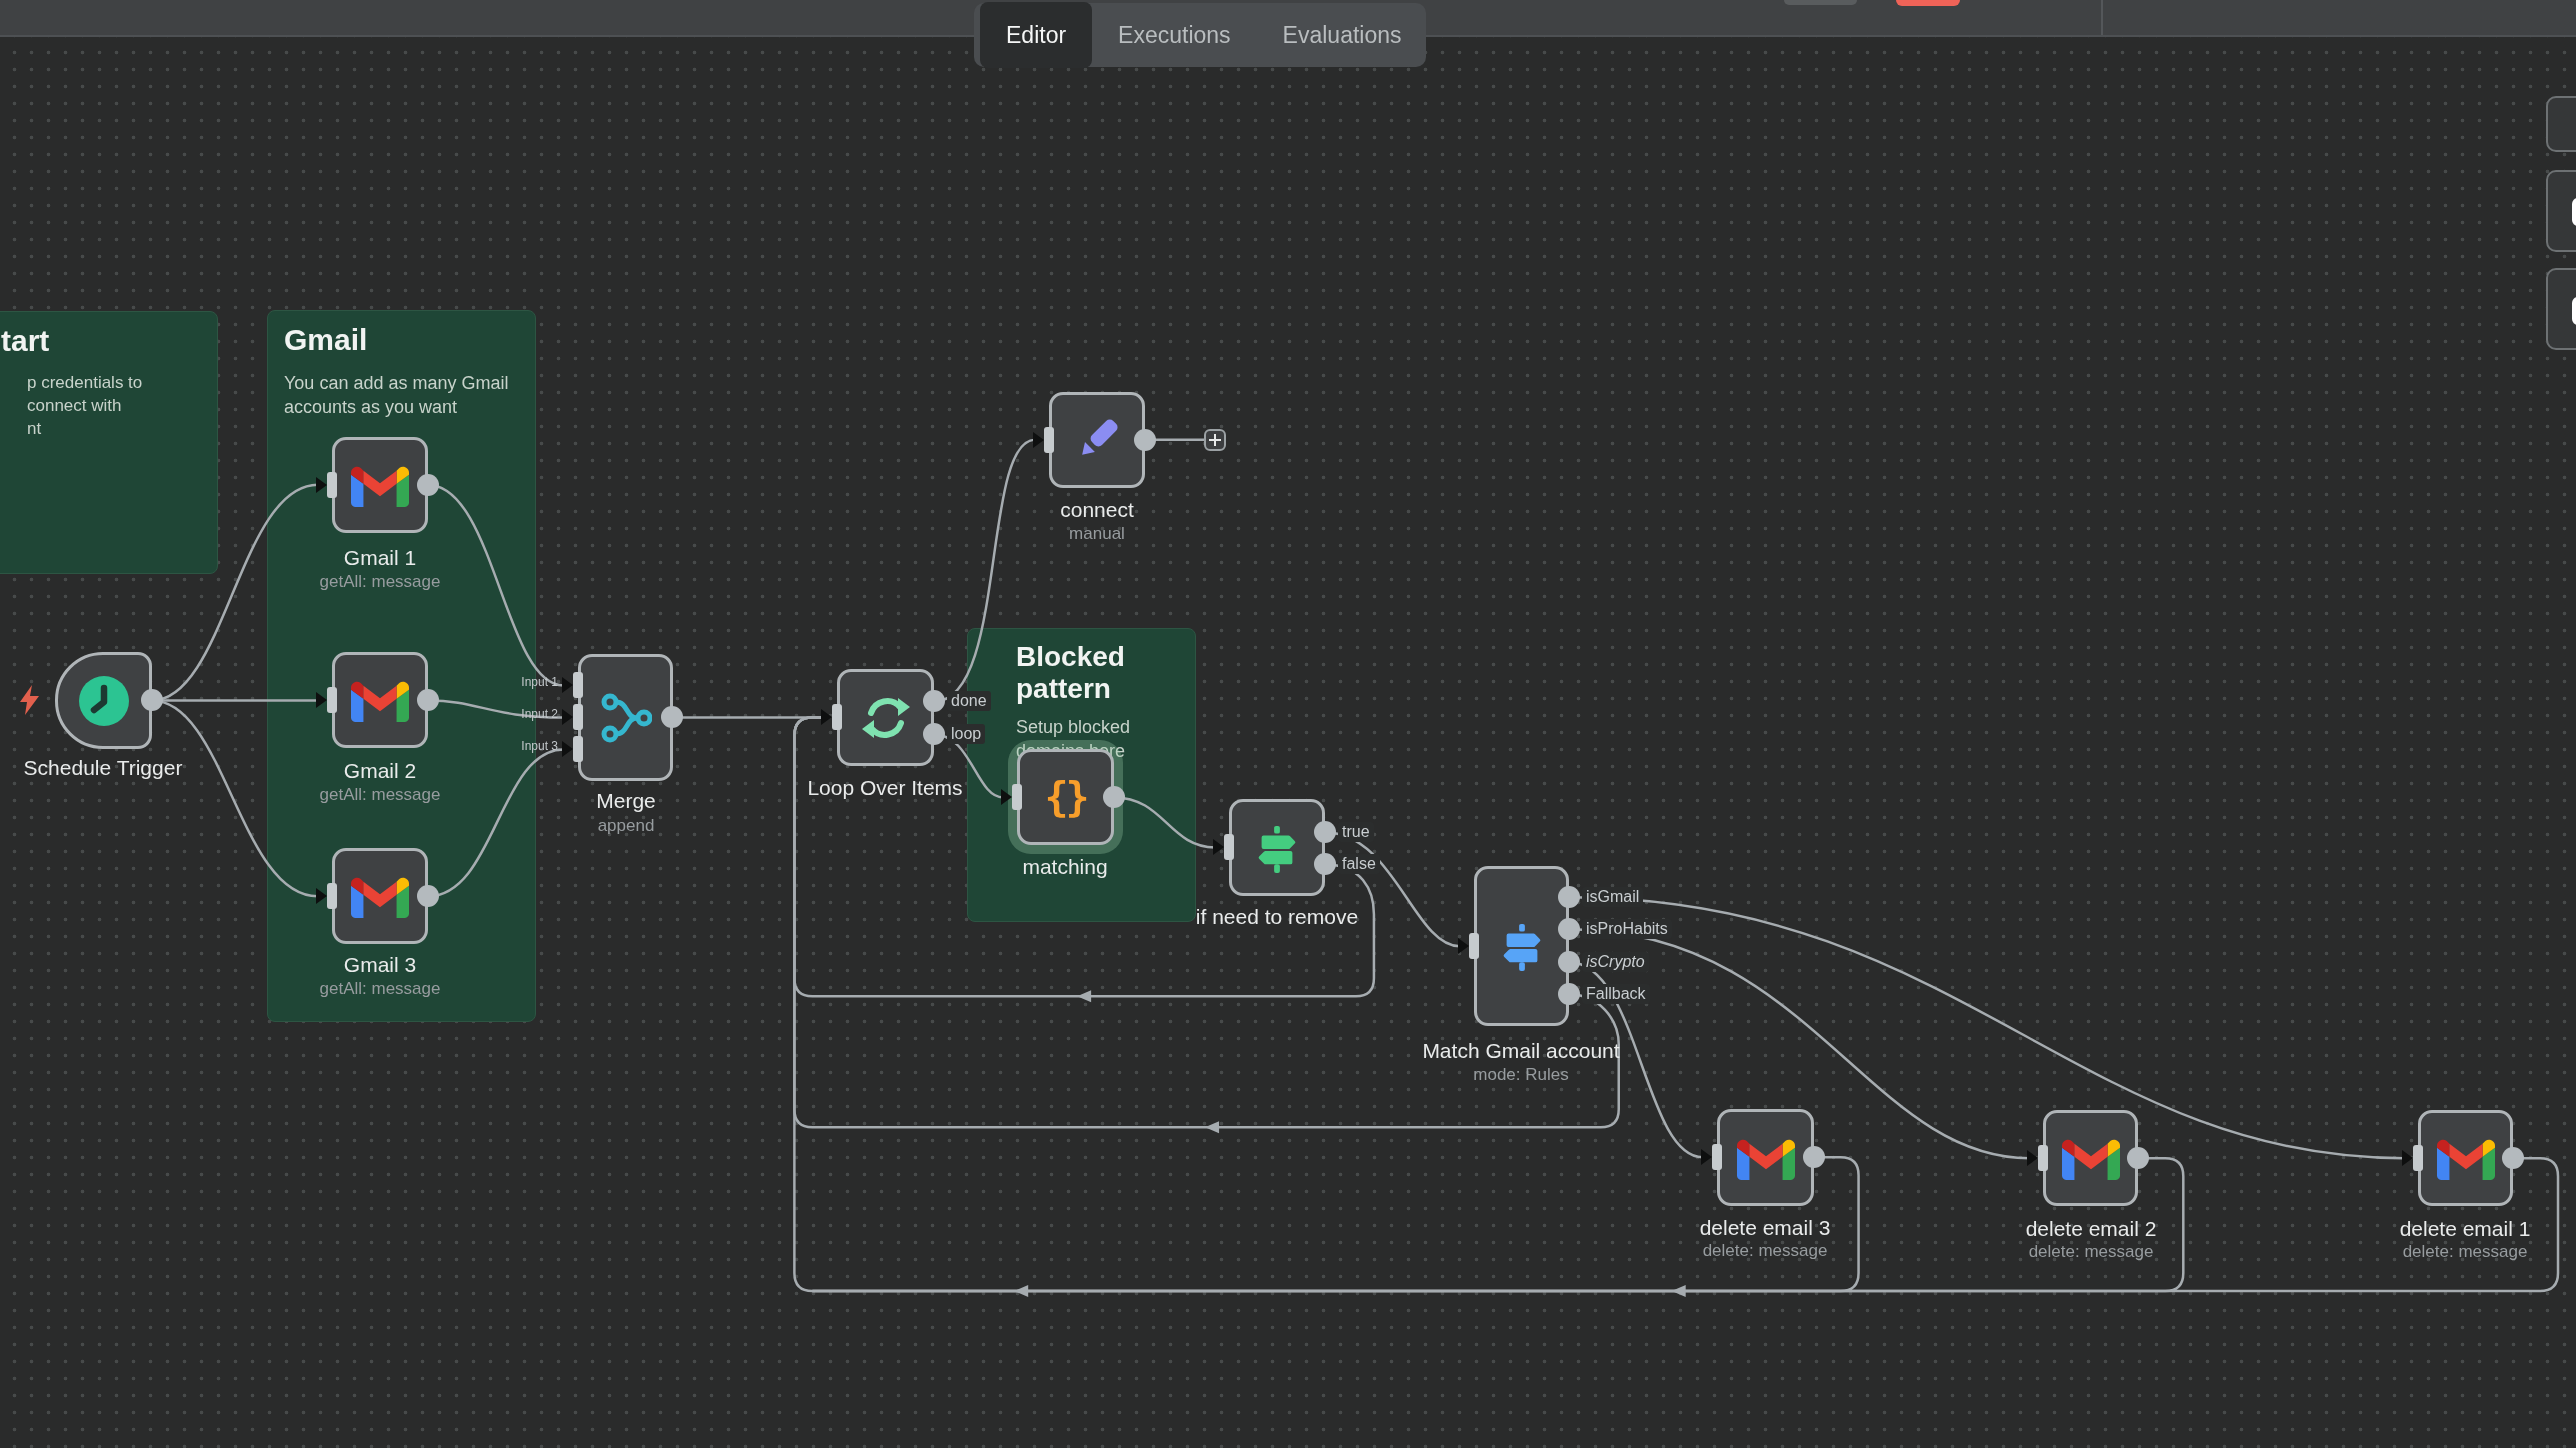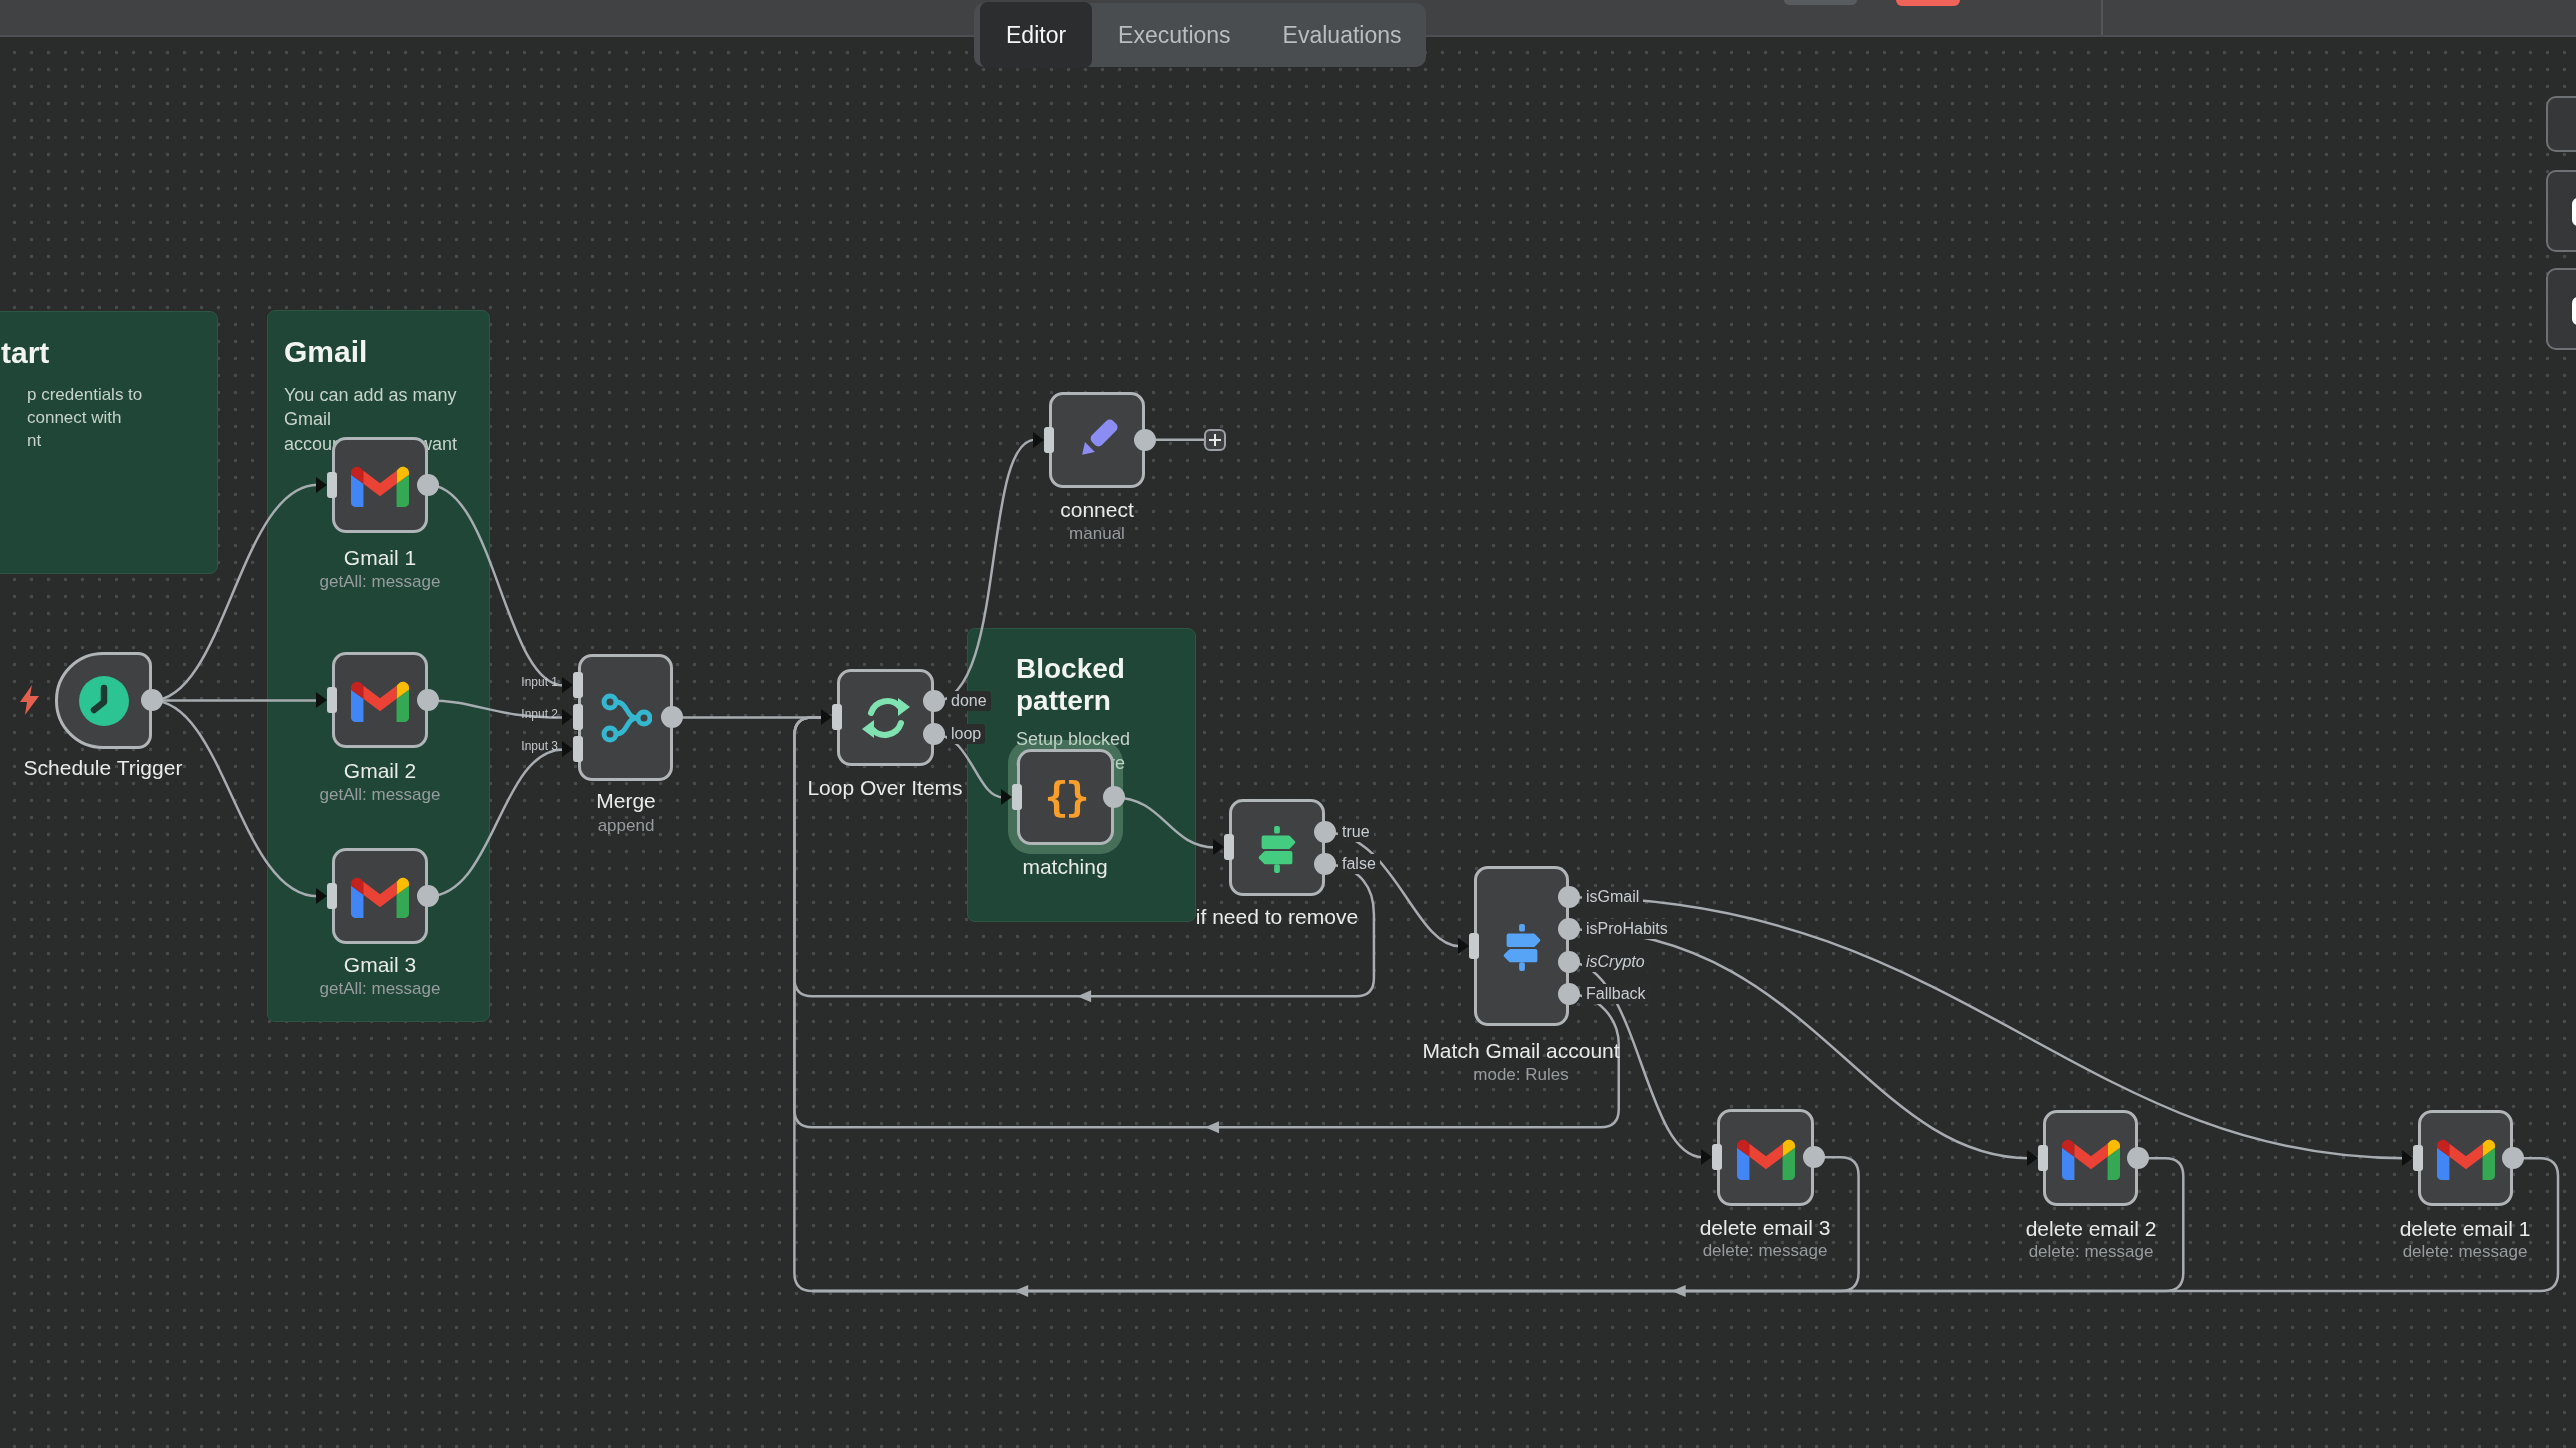--- a/index.html
+++ b/index.html
@@ -25,21 +25,21 @@
   .tab.active{background:#2b2d2e;color:#f5f6f6;}
 
   
   .edge-btn{position:absolute;left:2546px;width:46px;border:2px solid #6d7173;background:#353738;
     border-radius:10px;box-sizing:border-box;z-index:30;}
   .edge-glyph{position:absolute;left:24px;width:18px;height:28px;border-radius:6px;background:#ffffff;}
 
   
   .sticky{position:absolute;background:#1f4636;border:1px solid #2d5543;border-radius:8px;
     box-sizing:border-box;padding:12px 16px;z-index:5;}
-  .sticky h2{margin:12px 0 14px;color:#f1f4f2;font-size:30px;font-weight:700;}
+  .sticky h2{margin:0 0 14px;color:#f1f4f2;font-size:30px;font-weight:700;}
   .sticky .body{margin:0;color:#c8d3cb;font-size:18px;line-height:1.35;white-space:pre-line;}
   .sticky.small h2{font-size:28px;margin-bottom:10px;}
 
   
   .node{position:absolute;background:#3f4143;border:3px solid #b0b5b8;border-radius:14px;
     display:flex;align-items:center;justify-content:center;box-sizing:border-box;z-index:20;}
   .node.trigger{border-radius:48px 14px 14px 48px;}
   .node.selected{box-shadow:0 0 0 9px rgba(158,208,173,0.30);}
   .node-label{position:absolute;width:340px;text-align:center;color:#e9ebeb;font-size:21px;z-index:21;}
   .node-sub{position:absolute;width:340px;text-align:center;color:#979c9f;font-size:17px;z-index:21;}
@@ -70,21 +70,21 @@
 <div class="canvas"></div>
 
 <div class="sticky" style="left:-50px;top:311px;width:268px;height:263px;">
   <div style="margin-left:34px;">
     <h2>tart</h2>
     <div class="body" style="font-size:17px;padding-left:26px;">p credentials to connect with
 nt</div>
   </div>
 </div>
 
-<div class="sticky" style="left:267px;top:310px;width:223px;height:712px;">
+<div class="sticky" style="left:267px;top:310px;width:269px;height:712px;">
   <h2>Gmail</h2>
   <div class="body">You can add as many Gmail
 accounts as you want</div>
 </div>
 
 <div class="sticky small" style="left:967px;top:628px;width:229px;height:294px;padding-left:48px;">
   <h2>Blocked pattern</h2>
   <div class="body">Setup blocked domains here</div>
 </div>
 

